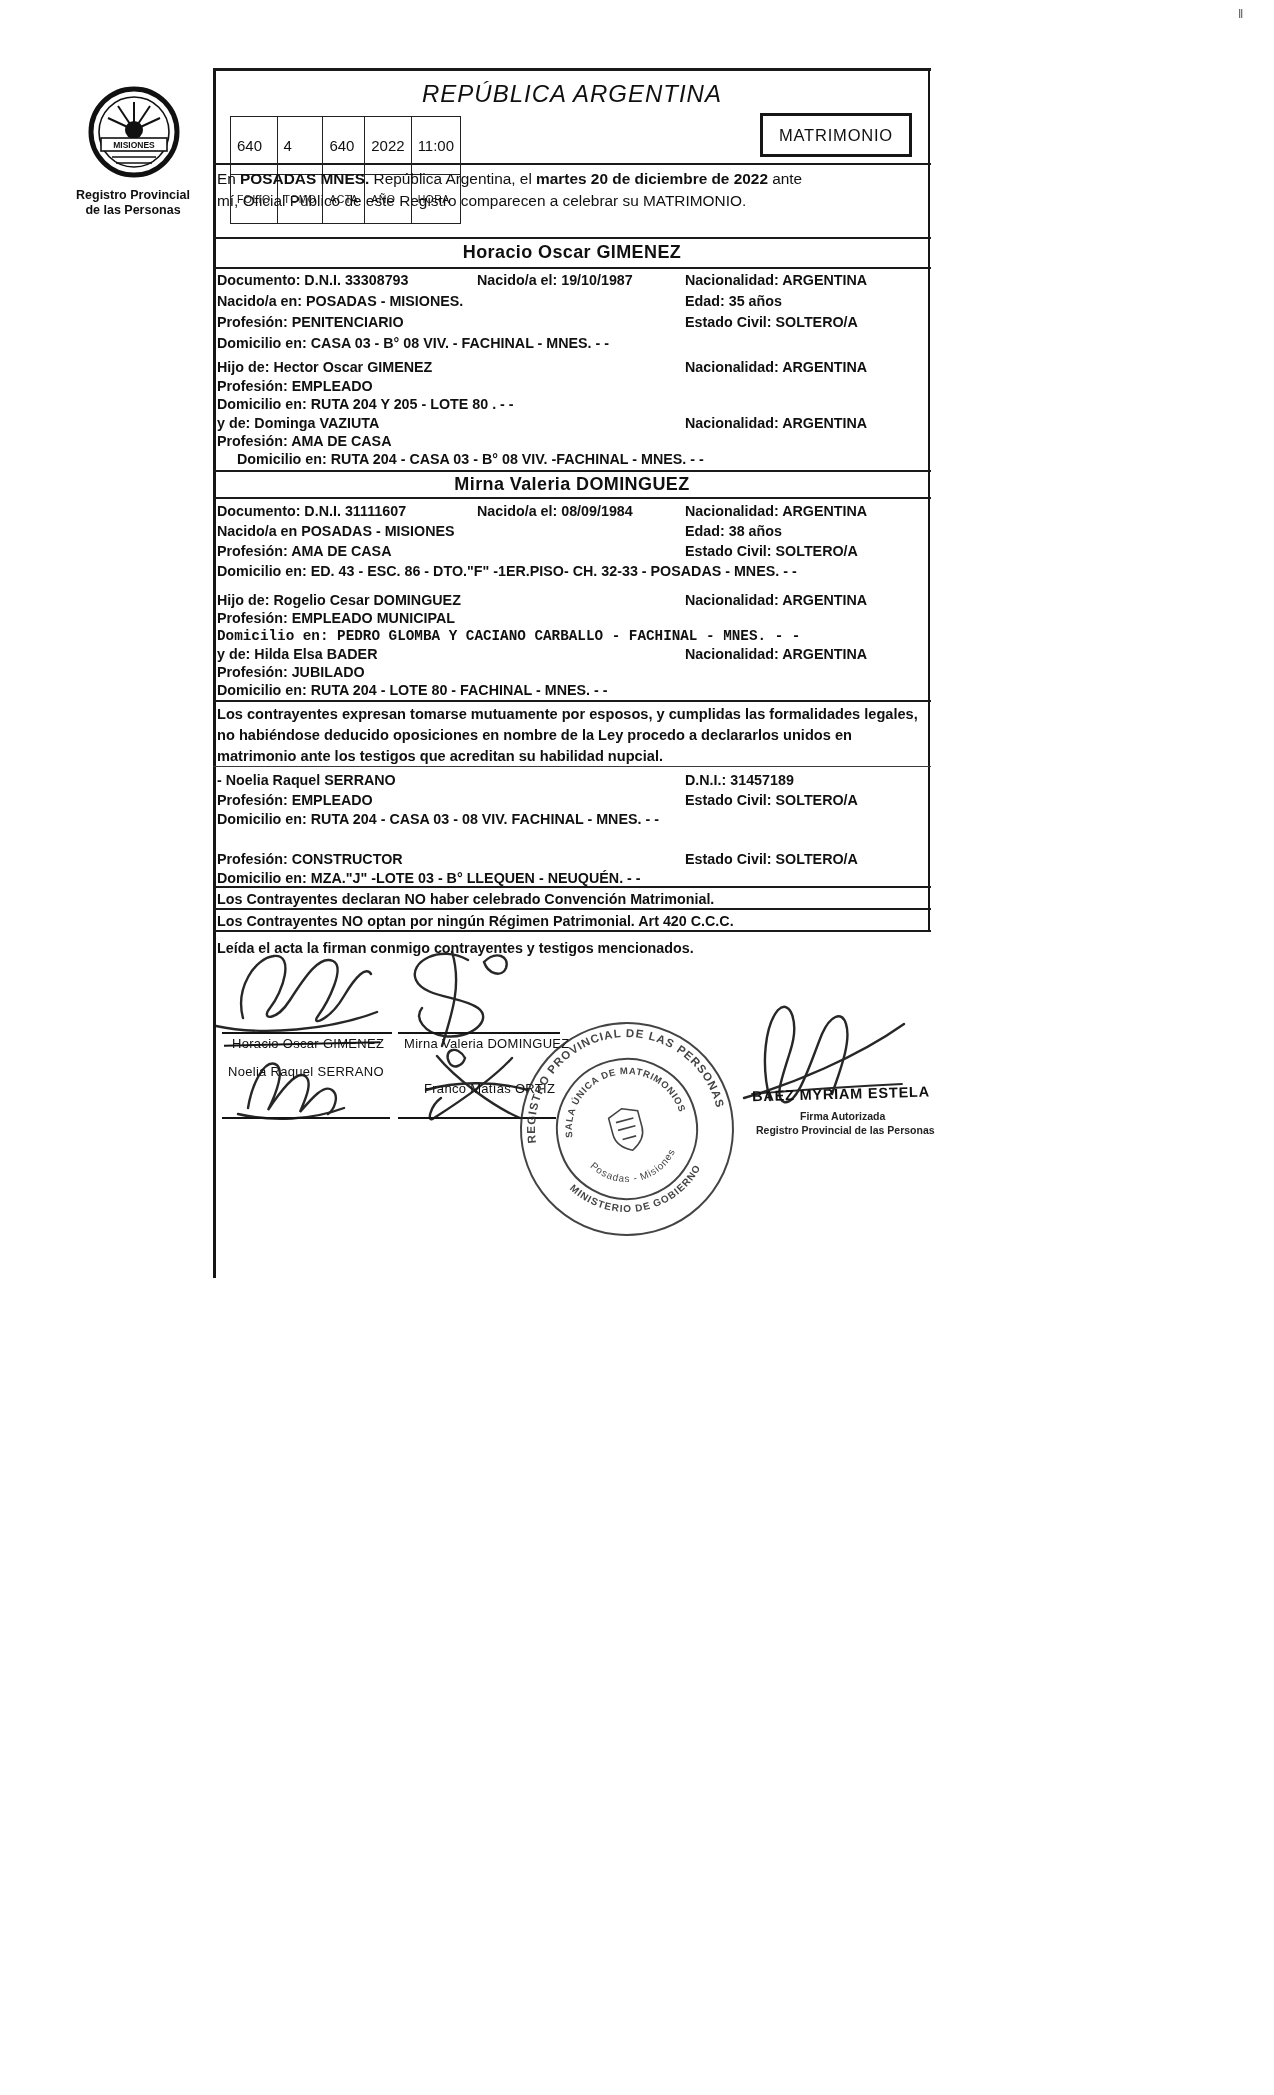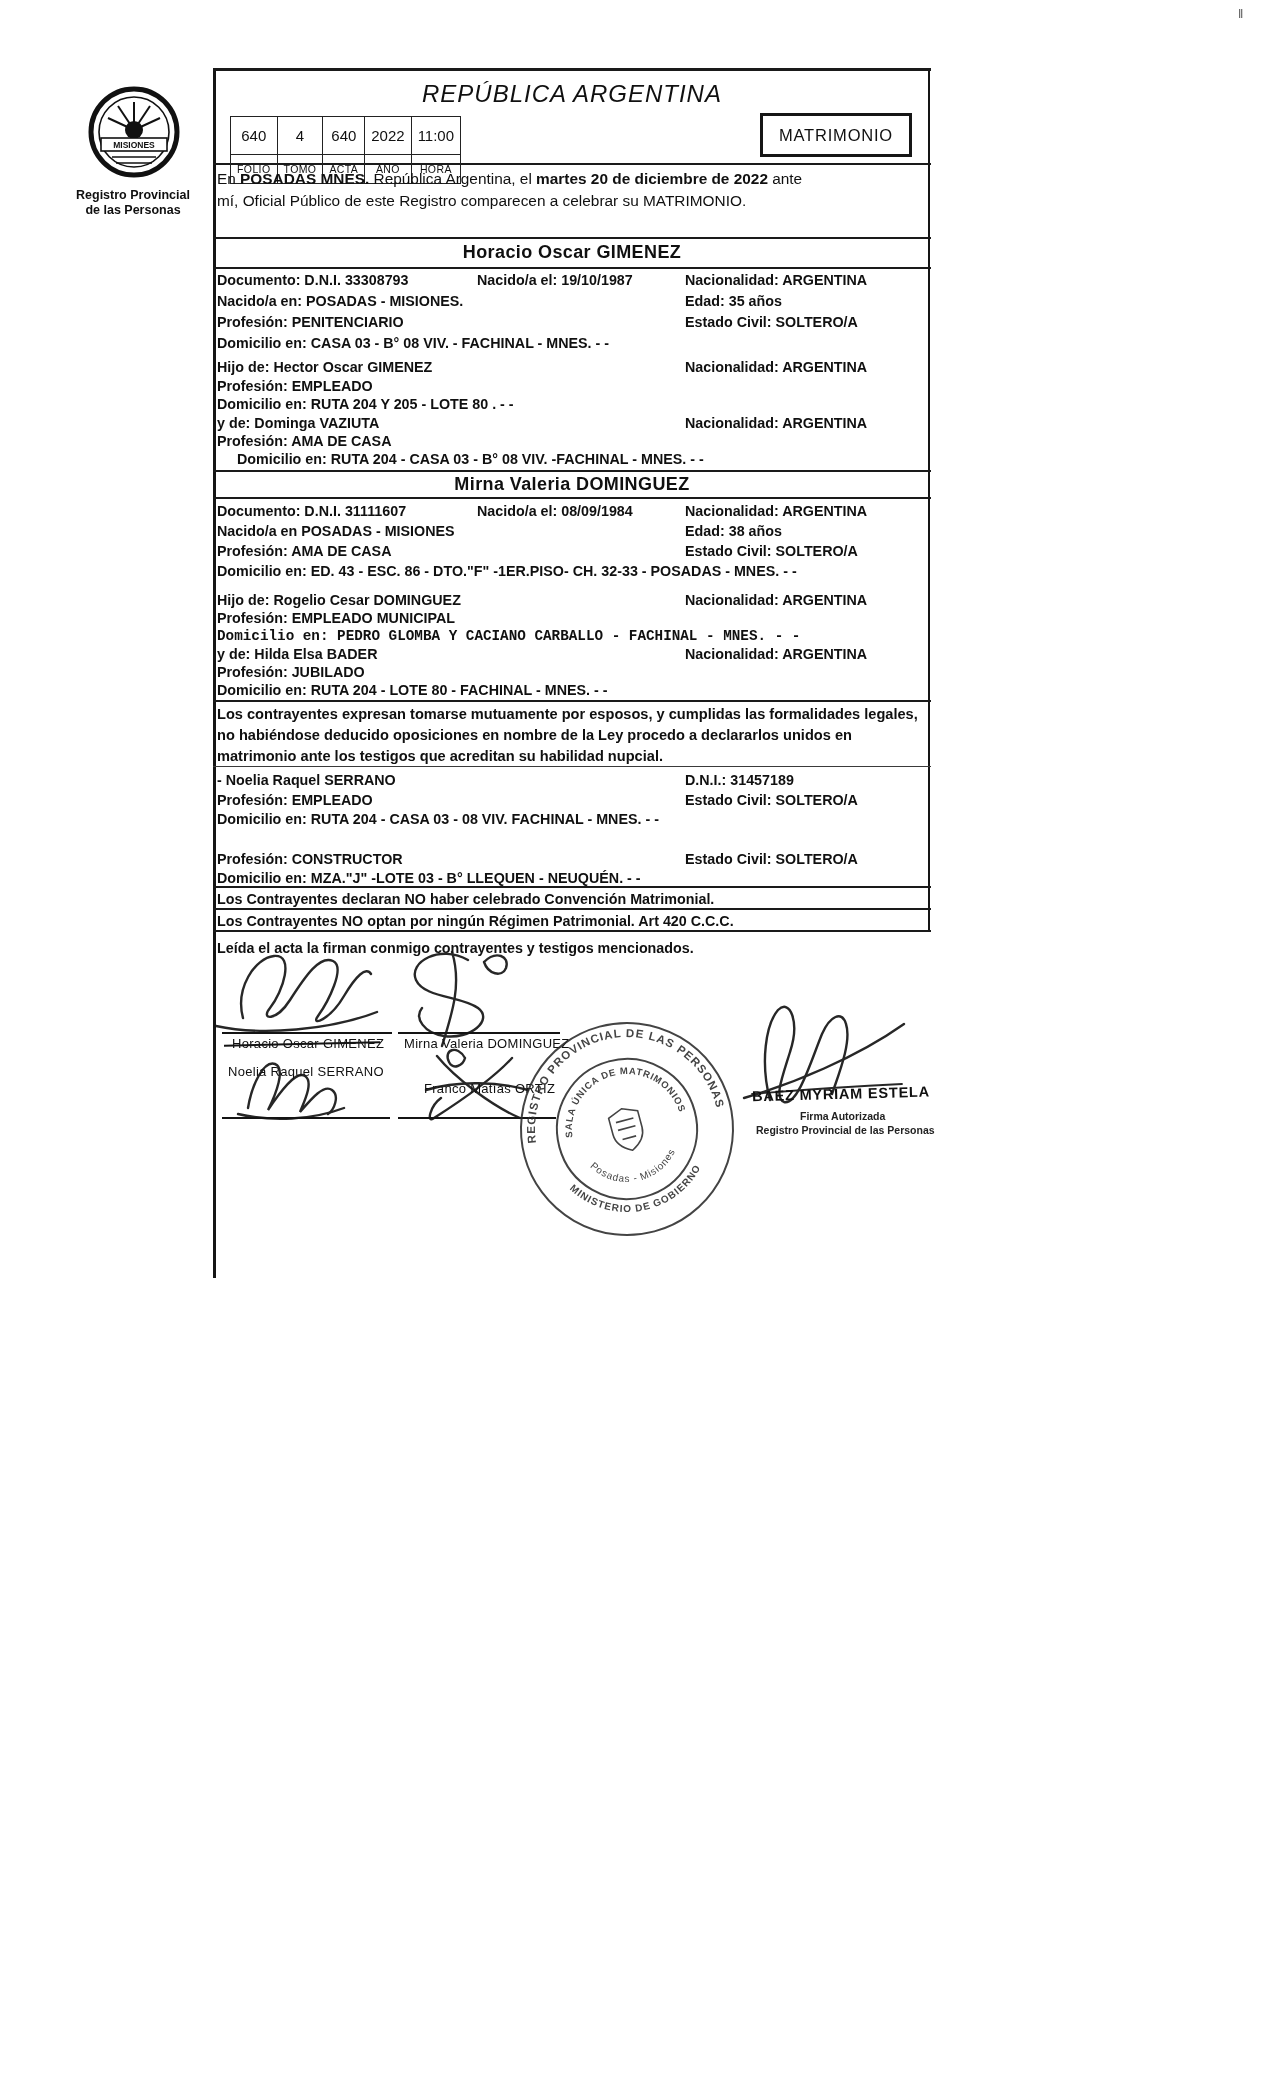--- a/index.html
+++ b/index.html
@@ -13,21 +13,21 @@
   .sec-title{position:absolute;left:213px;width:718px;text-align:center;
              font-size:18px;font-weight:700;letter-spacing:.4px;}
   .row{position:absolute;left:217px;width:710px;font-size:14.3px;font-weight:700;
        line-height:17px;white-space:nowrap;}
   .row .c2{position:absolute;left:260px;top:0;}
   .row .c3{position:absolute;left:468px;top:0;}
   .para{position:absolute;left:217px;width:712px;font-size:14.6px;font-weight:700;line-height:21px;}
   .intro{position:absolute;left:217px;width:593px;font-size:15.4px;font-weight:400;line-height:22px;}
   .intro b{font-weight:700;}
   .folio-table{position:absolute;left:230px;top:116px;border-collapse:collapse;}
-  .folio-table td{border:1.6px solid #222;text-align:center;padding:6px 6px;}
+  .folio-table td{border:1.6px solid #222;padding:16px 6px;}
   .folio-table tr.vals td{height:25px;font-size:15px;font-weight:400;}
   .folio-table tr.hdrs td{height:16px;font-size:10.5px;font-weight:400;letter-spacing:.4px;}
   .matrimonio-box{position:absolute;left:760px;top:113px;width:146px;height:38px;
                   border:3px solid #161616;display:flex;align-items:center;justify-content:center;
                   font-size:16.5px;letter-spacing:.8px;font-weight:400;}
   .sigline{position:absolute;height:0;border-top:2px solid #141414;}
   .siglabel{position:absolute;font-size:13px;font-weight:400;letter-spacing:.3px;white-space:nowrap;}
   .strike{position:absolute;height:0;border-top:2px solid #141414;transform:rotate(-1.2deg);}
   .logo-caption{position:absolute;left:68px;top:188px;width:130px;text-align:center;
                 font-size:12.5px;font-weight:700;line-height:15px;}

